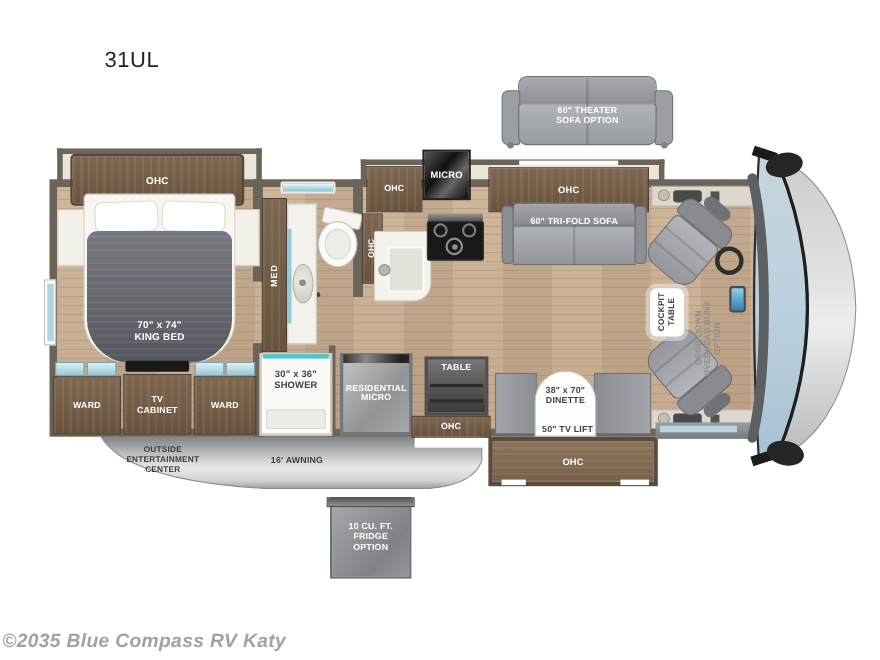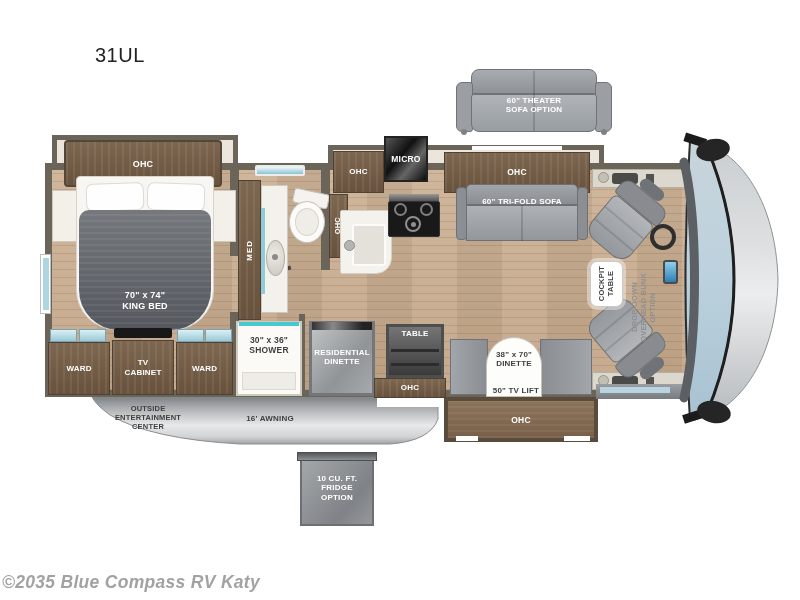--- a/index.html
+++ b/index.html
@@ -160,21 +160,21 @@
 
   <div class="abs flex" style="left:236px;top:321px;width:66px;height:75px;background:#fbfaf7;border:2px solid #cfcabe;"></div>
   <div class="abs" style="left:239px;top:322px;width:60px;height:4px;background:#49c8cf;"></div>
   <div class="abs" style="left:242px;top:372px;width:54px;height:18px;background:#eeece6;border:1px solid #ddd9cf;"></div>
   <div class="abs lbl dk" style="left:236px;top:335px;width:66px;font-size:8.5px;">30" x 36"
 SHOWER</div>
 
   <div class="abs" style="left:309px;top:321px;width:66px;height:75px;background:linear-gradient(130deg,#c2c5c7,#909497 60%,#a6aaad);border:3px solid #73767a;"></div>
   <div class="abs" style="left:312px;top:322px;width:60px;height:8px;background:linear-gradient(90deg,#333,#888 35%,#222 85%);"></div>
   <div class="abs lbl" style="left:309px;top:348px;width:66px;font-size:8px;">RESIDENTIAL
-DINETTE</div>
+MICRO</div>
 
   <div class="abs" style="left:386px;top:324px;width:58px;height:54px;background:linear-gradient(180deg,#757575,#3a3a3a);border:3px solid #4e4e4e;"></div>
   <div class="abs lbl" style="left:386px;top:329px;width:58px;font-size:8px;">TABLE</div>
   <div class="abs" style="left:391px;top:349px;width:48px;height:3px;background:#2c2c2c;"></div>
   <div class="abs" style="left:391px;top:363px;width:48px;height:3px;background:#2c2c2c;"></div>
   <div class="abs cab" style="left:374px;top:378px;width:72px;height:20px;"></div>
   <div class="abs lbl" style="left:374px;top:383px;width:72px;font-size:8px;">OHC</div>
 
   <div class="abs" style="left:450px;top:339px;width:38px;height:56px;background:linear-gradient(90deg,#a2a6aa,#8a8e92);border:1px solid #6f7377;"></div>
   <div class="abs" style="left:540px;top:339px;width:52px;height:56px;background:linear-gradient(90deg,#8a8e92,#a2a6aa);border:1px solid #6f7377;"></div>

